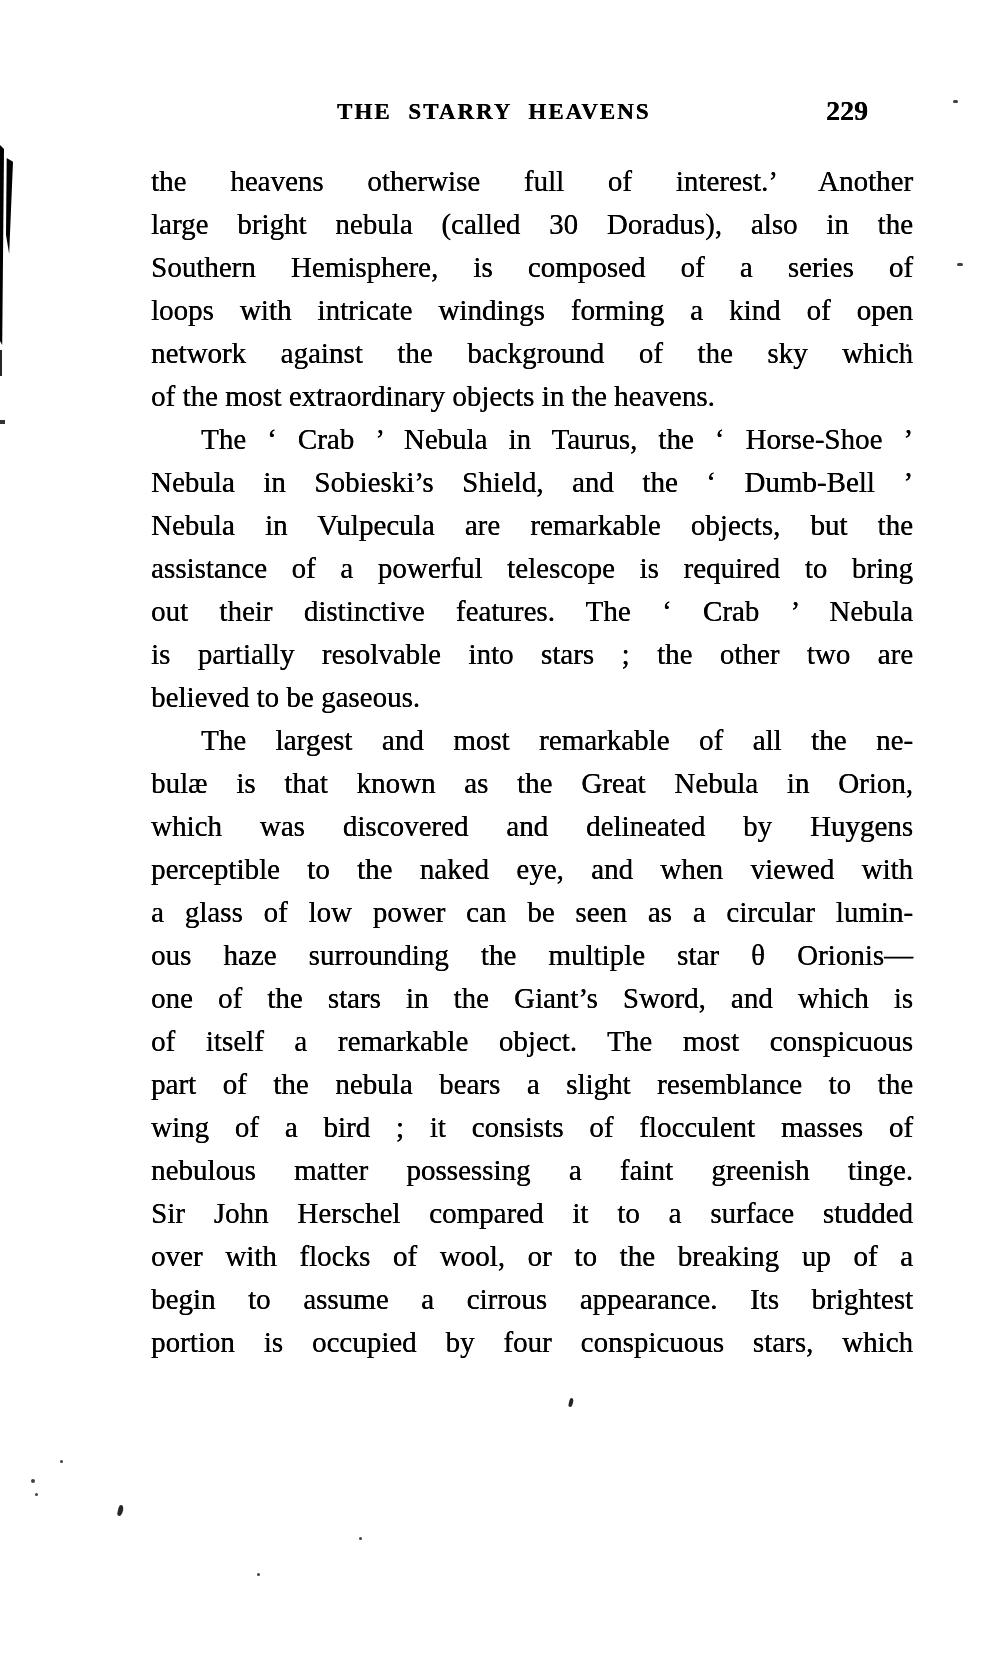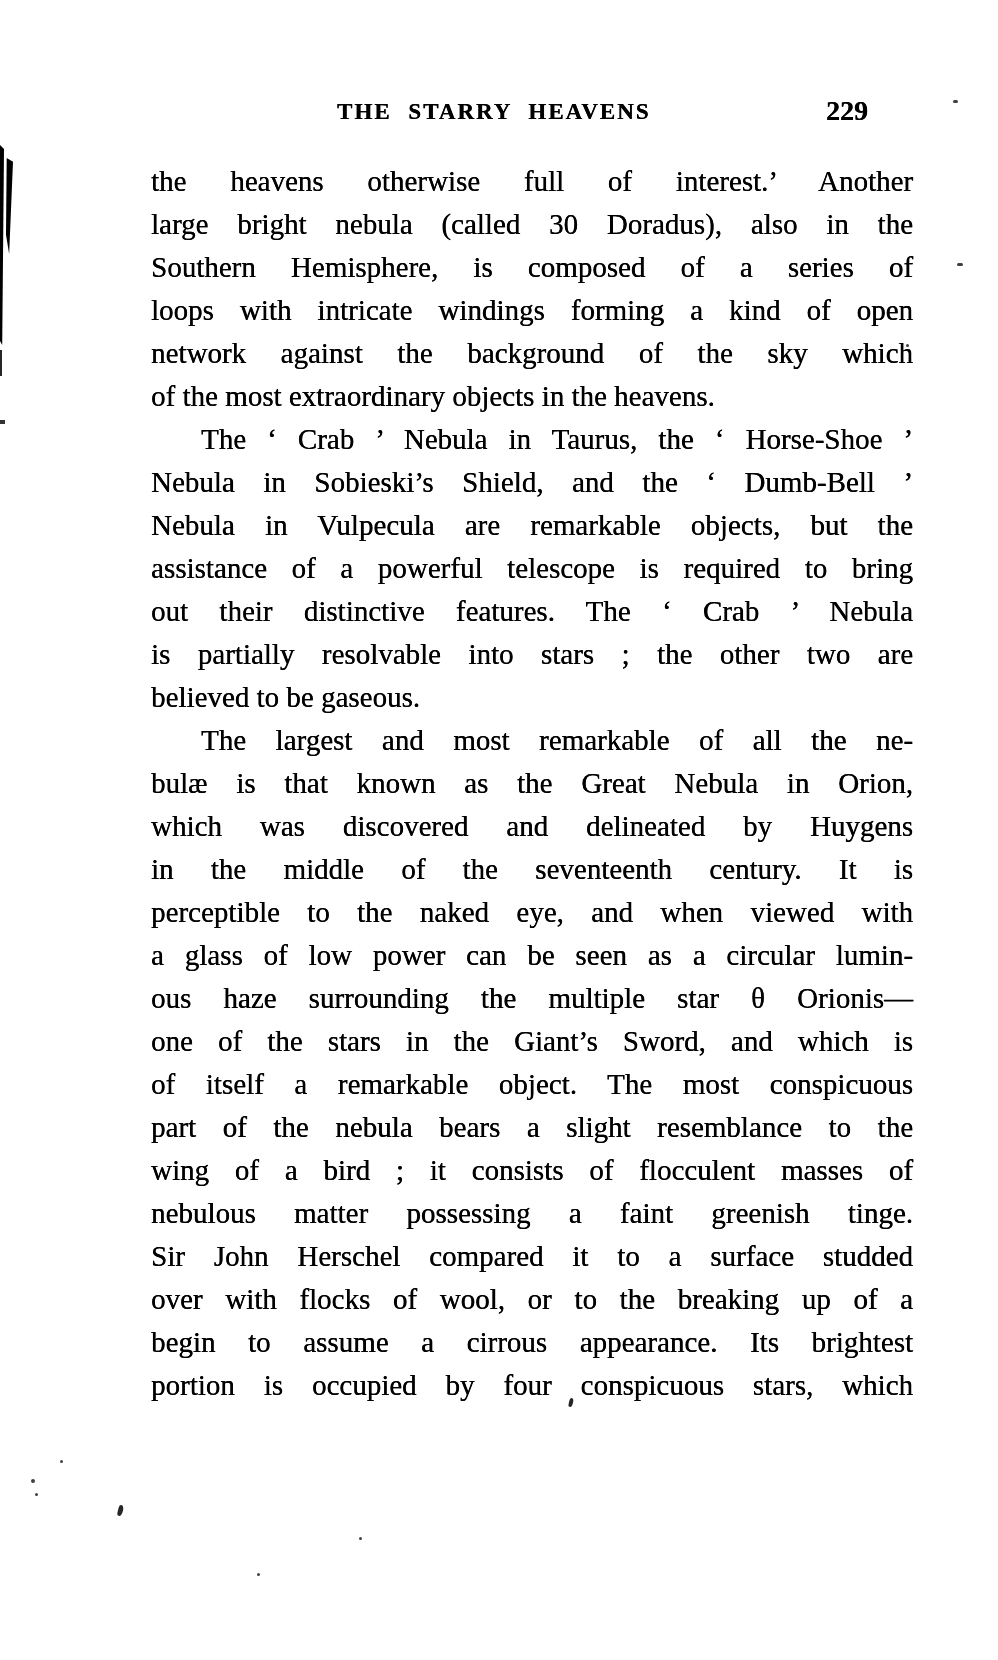--- a/index.html
+++ b/index.html
@@ -67,21 +67,20 @@
       <div class="text-line indent">The ‘ Crab ’ Nebula in Taurus, the ‘ Horse-Shoe ’</div>
       <div class="text-line">Nebula in Sobieski’s Shield, and the ‘ Dumb-Bell ’</div>
       <div class="text-line">Nebula in Vulpecula are remarkable objects, but the</div>
       <div class="text-line">assistance of a powerful telescope is required to bring</div>
       <div class="text-line">out their distinctive features. The ‘ Crab ’ Nebula</div>
       <div class="text-line">is partially resolvable into stars ; the other two are</div>
       <div class="text-line last">believed to be gaseous.</div>
       <div class="text-line indent">The largest and most remarkable of all the ne-</div>
       <div class="text-line">bulæ is that known as the Great Nebula in Orion,</div>
       <div class="text-line">which was discovered and delineated by Huygens</div>
-      <div class="text-line">in the middle of the seventeenth century. It is</div>
       <div class="text-line">perceptible to the naked eye, and when viewed with</div>
       <div class="text-line">a glass of low power can be seen as a circular lumin-</div>
       <div class="text-line">ous haze surrounding the multiple star θ Orionis—</div>
       <div class="text-line">one of the stars in the Giant’s Sword, and which is</div>
       <div class="text-line">of itself a remarkable object. The most conspicuous</div>
       <div class="text-line">part of the nebula bears a slight resemblance to the</div>
       <div class="text-line">wing of a bird ; it consists of flocculent masses of</div>
       <div class="text-line">nebulous matter possessing a faint greenish tinge.</div>
       <div class="text-line">Sir John Herschel compared it to a surface studded</div>
       <div class="text-line">over with flocks of wool, or to the breaking up of a</div>

